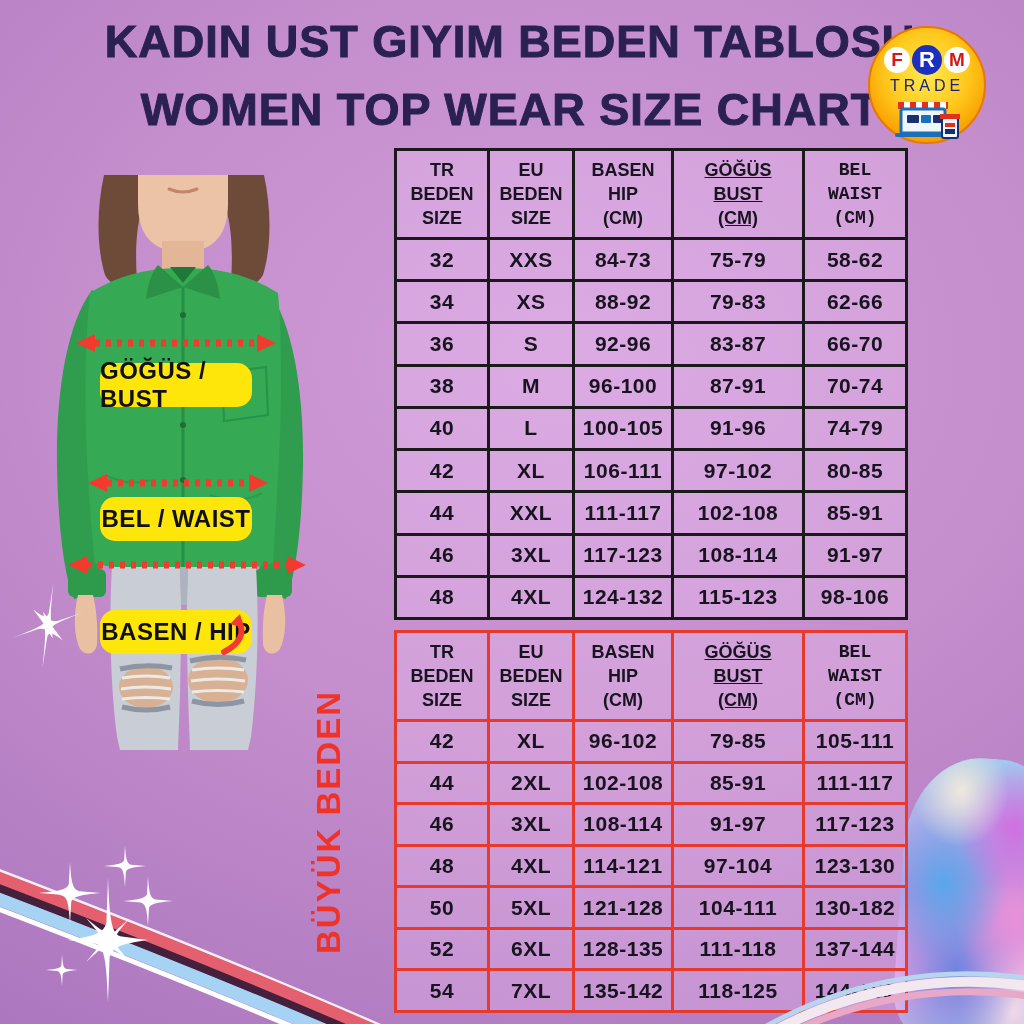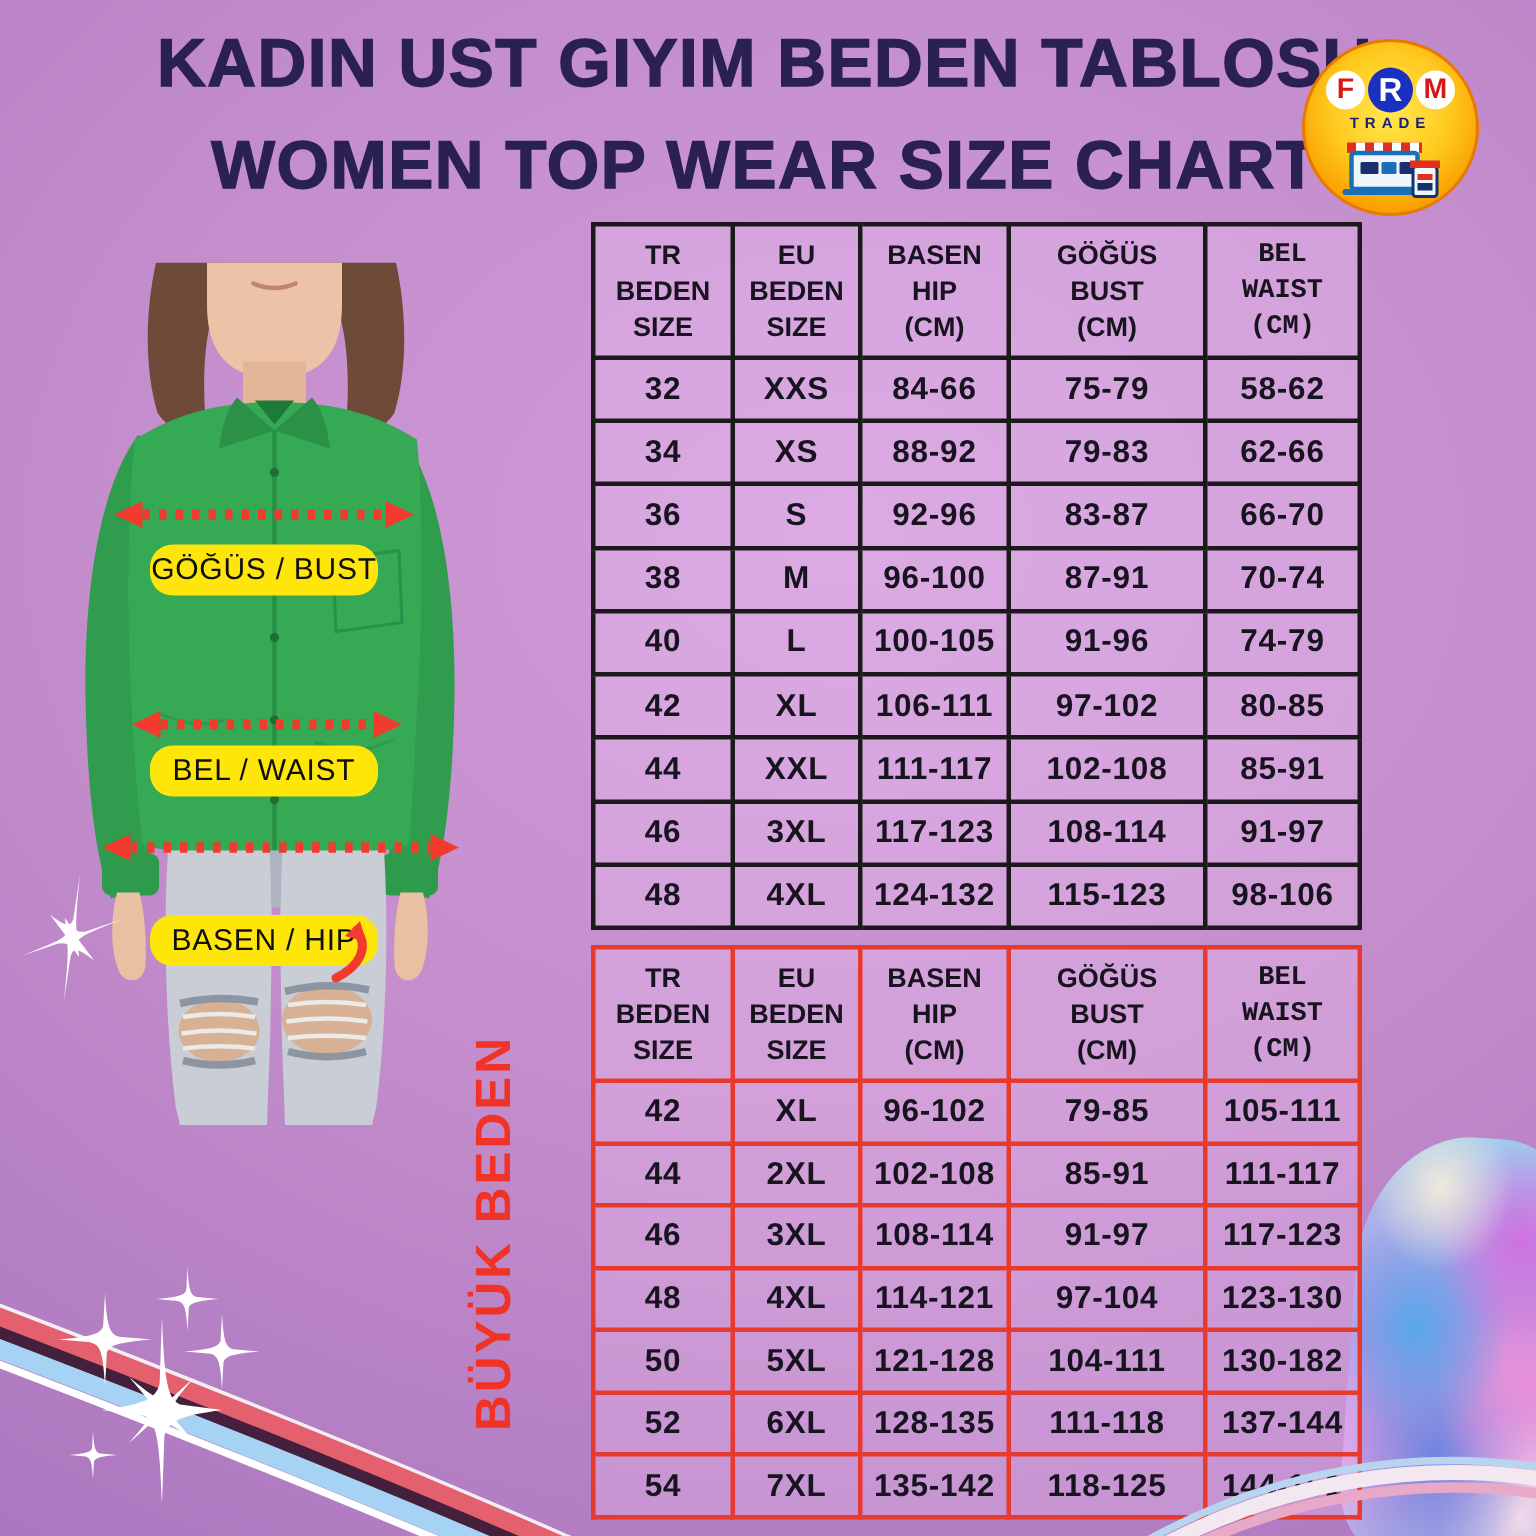--- a/index.html
+++ b/index.html
@@ -14,37 +14,37 @@
   #title1{top:16px;font-size:45px;}
   #title2{top:84px;font-size:45px;}
   
   #logo{position:absolute;left:868px;top:26px;width:118px;height:118px;border-radius:50%;
         background:radial-gradient(circle at 50% 40%, #ffe94f 0%, #ffc91e 45%, #f9a000 75%, #ef7d00 100%);
         border:2px solid #e87800;box-sizing:border-box;text-align:center;}
   .logo-letters{display:flex;justify-content:center;align-items:center;gap:2px;margin-top:16px;height:32px;}
   .logo-letter{border-radius:50%;display:flex;align-items:center;justify-content:center;font-weight:800;}
   .lf,.lm{background:#fff;color:#d81616;width:26px;height:26px;font-size:19px;}
   .lr{background:#1b2fc0;color:#fff;width:30px;height:30px;font-size:22px;}
-  .logo-trade{color:#15217a;font-weight:700;font-size:10px;letter-spacing:4px;margin-top:1px;}
-  
-  .measure-pill{position:absolute;left:100px;width:152px;height:34px;background:#ffe60a;
+  .logo-trade{color:#15217a;font-weight:400;font-size:16px;letter-spacing:4px;margin-top:1px;}
+  
+  .measure-pill{position:absolute;left:100px;width:152px;height:44px;background:#ffe60a;
         border-radius:15px;display:flex;align-items:center;justify-content:center;
-        font-weight:400;font-size:20px;color:#101010;letter-spacing:.5px;z-index:6;}
+        font-weight:700;font-size:24px;color:#101010;letter-spacing:.5px;z-index:6;}
   #pill-bust{top:363px;} #pill-waist{top:497px;} #pill-hip{top:610px;}
   .measure-arrow{position:absolute;z-index:5;}
   
   .size-table{position:absolute;border-collapse:collapse;table-layout:fixed;z-index:4;margin-left:22px;}
   .size-table th,.size-table td{border:3px solid var(--bc);text-align:center;vertical-align:middle;
         color:#17131f;background:rgba(252,214,255,0.26);font-weight:800;padding:0;}
   .size-table th{font-size:18px;line-height:1.35;height:86px;}
   .size-table td{font-size:21px;letter-spacing:.5px;}
   .size-table th:nth-child(1){width:90px;}
   .size-table th:nth-child(2){width:82px;}
   .size-table th:nth-child(3){width:96px;}
-  .size-table th:nth-child(4){width:128px;}
+  .size-table th:nth-child(4){width:128px;text-decoration:underline;}
   .size-table th:nth-child(5){width:100px;font-family:Liberation Mono, monospace;}
   #table1{left:372px;top:148px;width:496px;height:472px;--bc:#1a1a1a;}
   #table2{left:372px;top:630px;width:496px;height:383px;--bc:#e8392d;}
   
   #buyuk-beden{position:absolute;left:304px;top:686px;width:50px;height:272px;
         display:flex;align-items:center;justify-content:center;
         writing-mode:vertical-rl;transform:rotate(180deg);
         color:#f03227;font-weight:800;font-size:33px;letter-spacing:2px;z-index:4;}
   
   #model{position:absolute;left:30px;top:175px;width:300px;height:575px;z-index:3;}
@@ -169,21 +169,21 @@
           <th>EU<br>BEDEN<br>SIZE</th>
           <th>BASEN<br>HIP<br>(CM)</th>
           <th>GÖĞÜS<br>BUST<br>(CM)</th>
           <th>BEL<br>WAIST<br>(CM)</th>
         </tr>
       </thead>
       <tbody>
         <tr>
           <td>32</td>
           <td>XXS</td>
-          <td>84-66</td>
+          <td>84-73</td>
           <td>75-79</td>
           <td>58-62</td>
         </tr>
         <tr>
           <td>34</td>
           <td>XS</td>
           <td>88-92</td>
           <td>79-83</td>
           <td>62-66</td>
         </tr>

